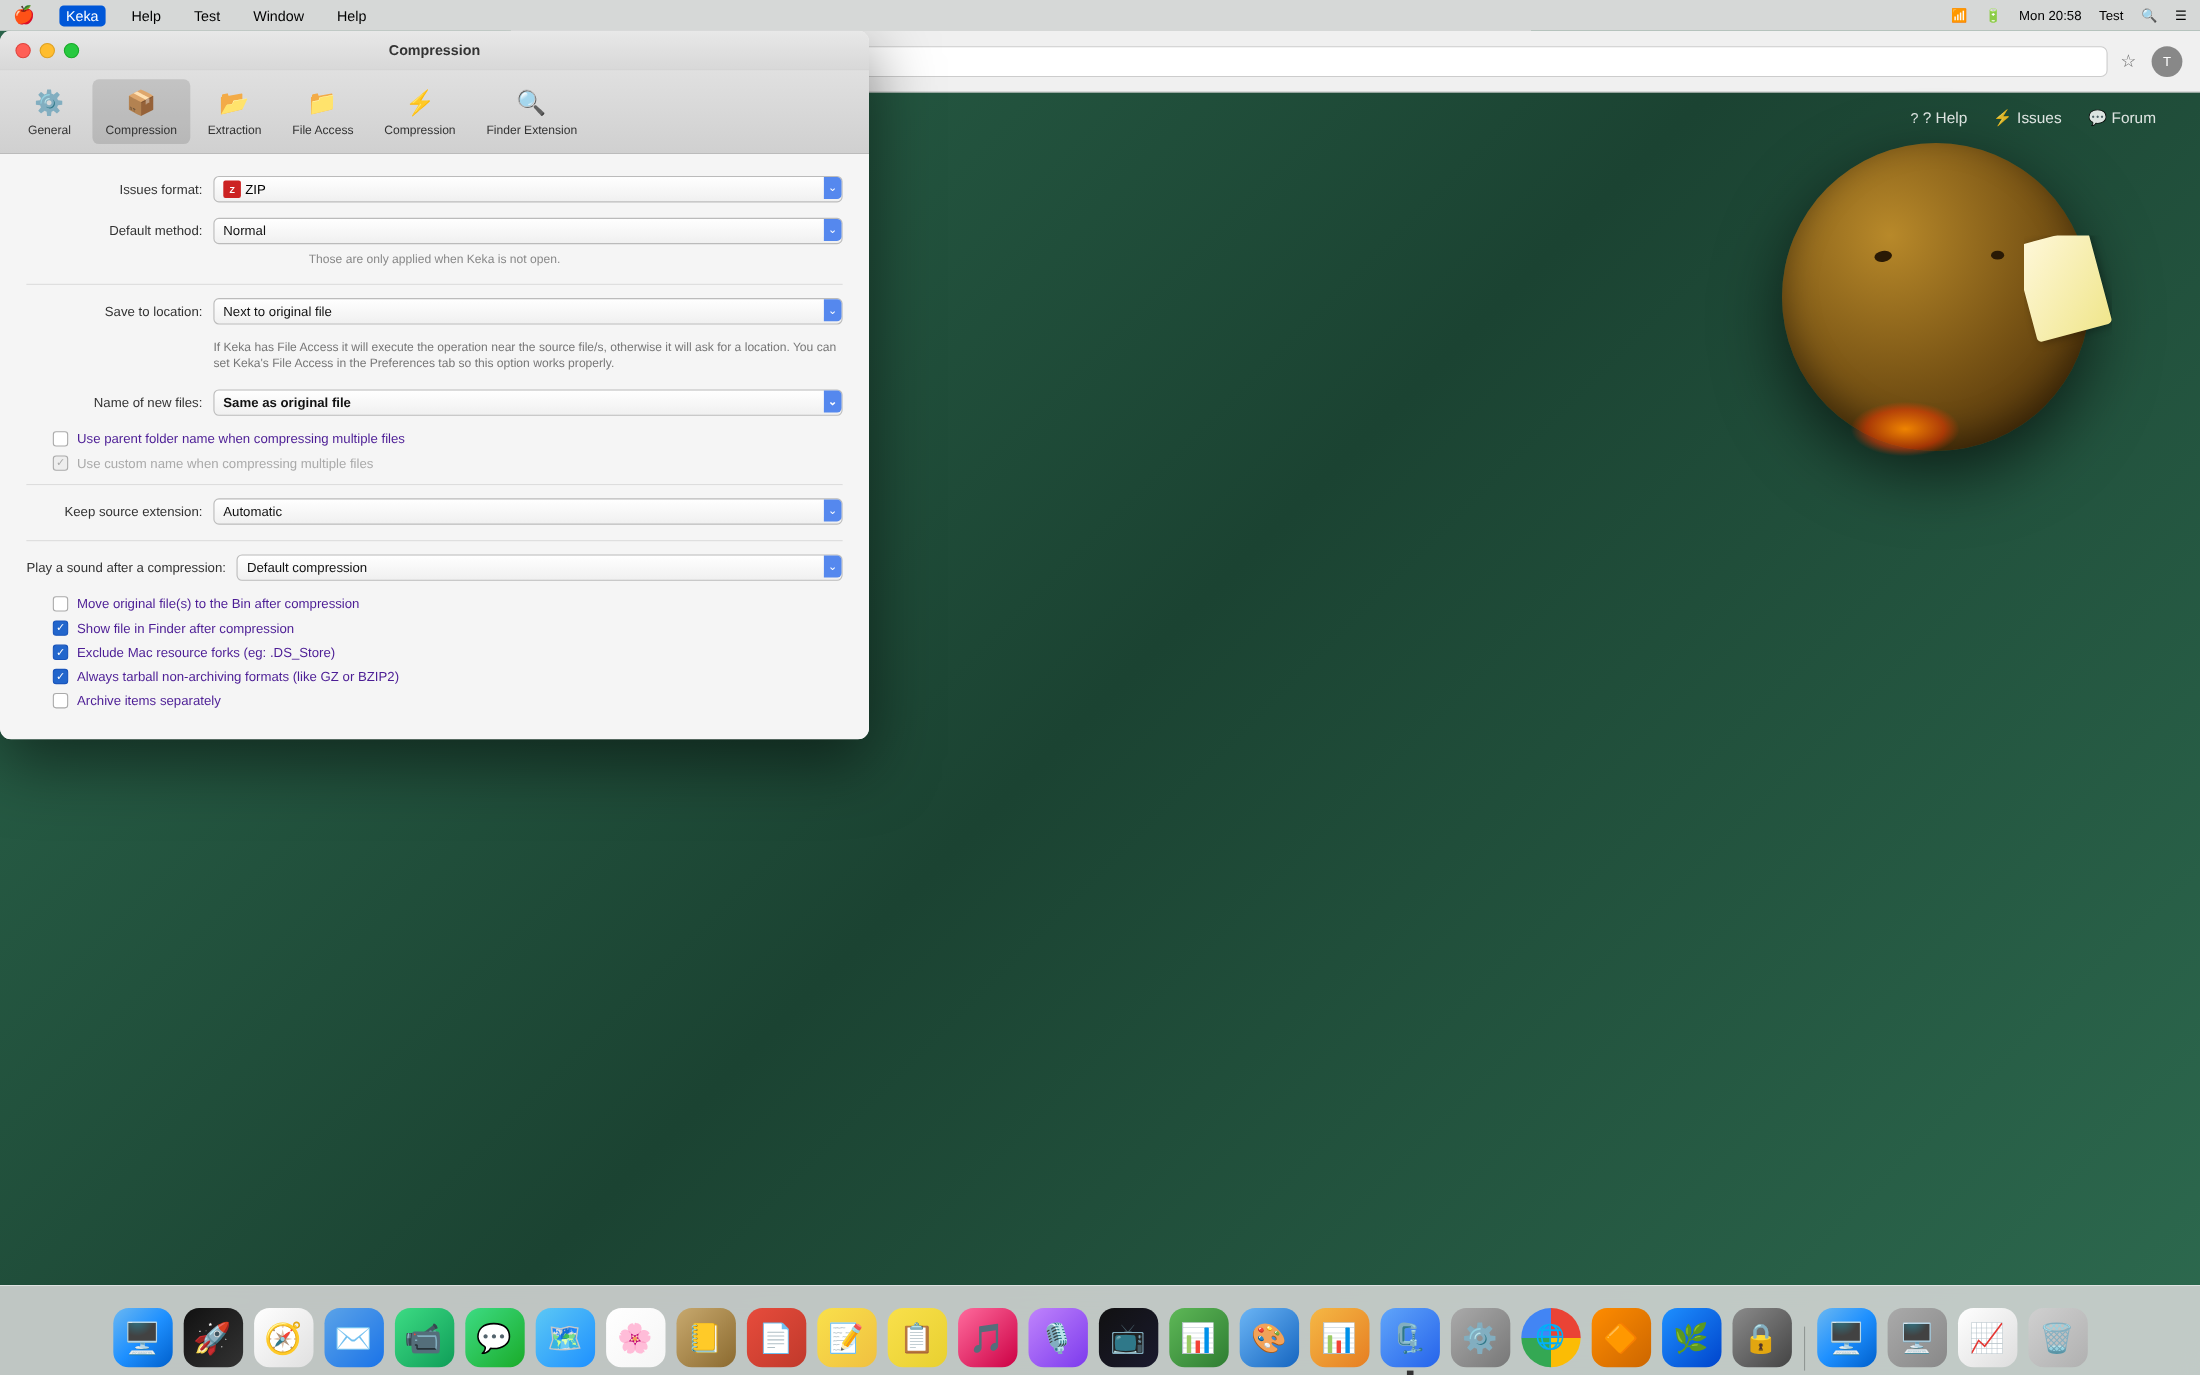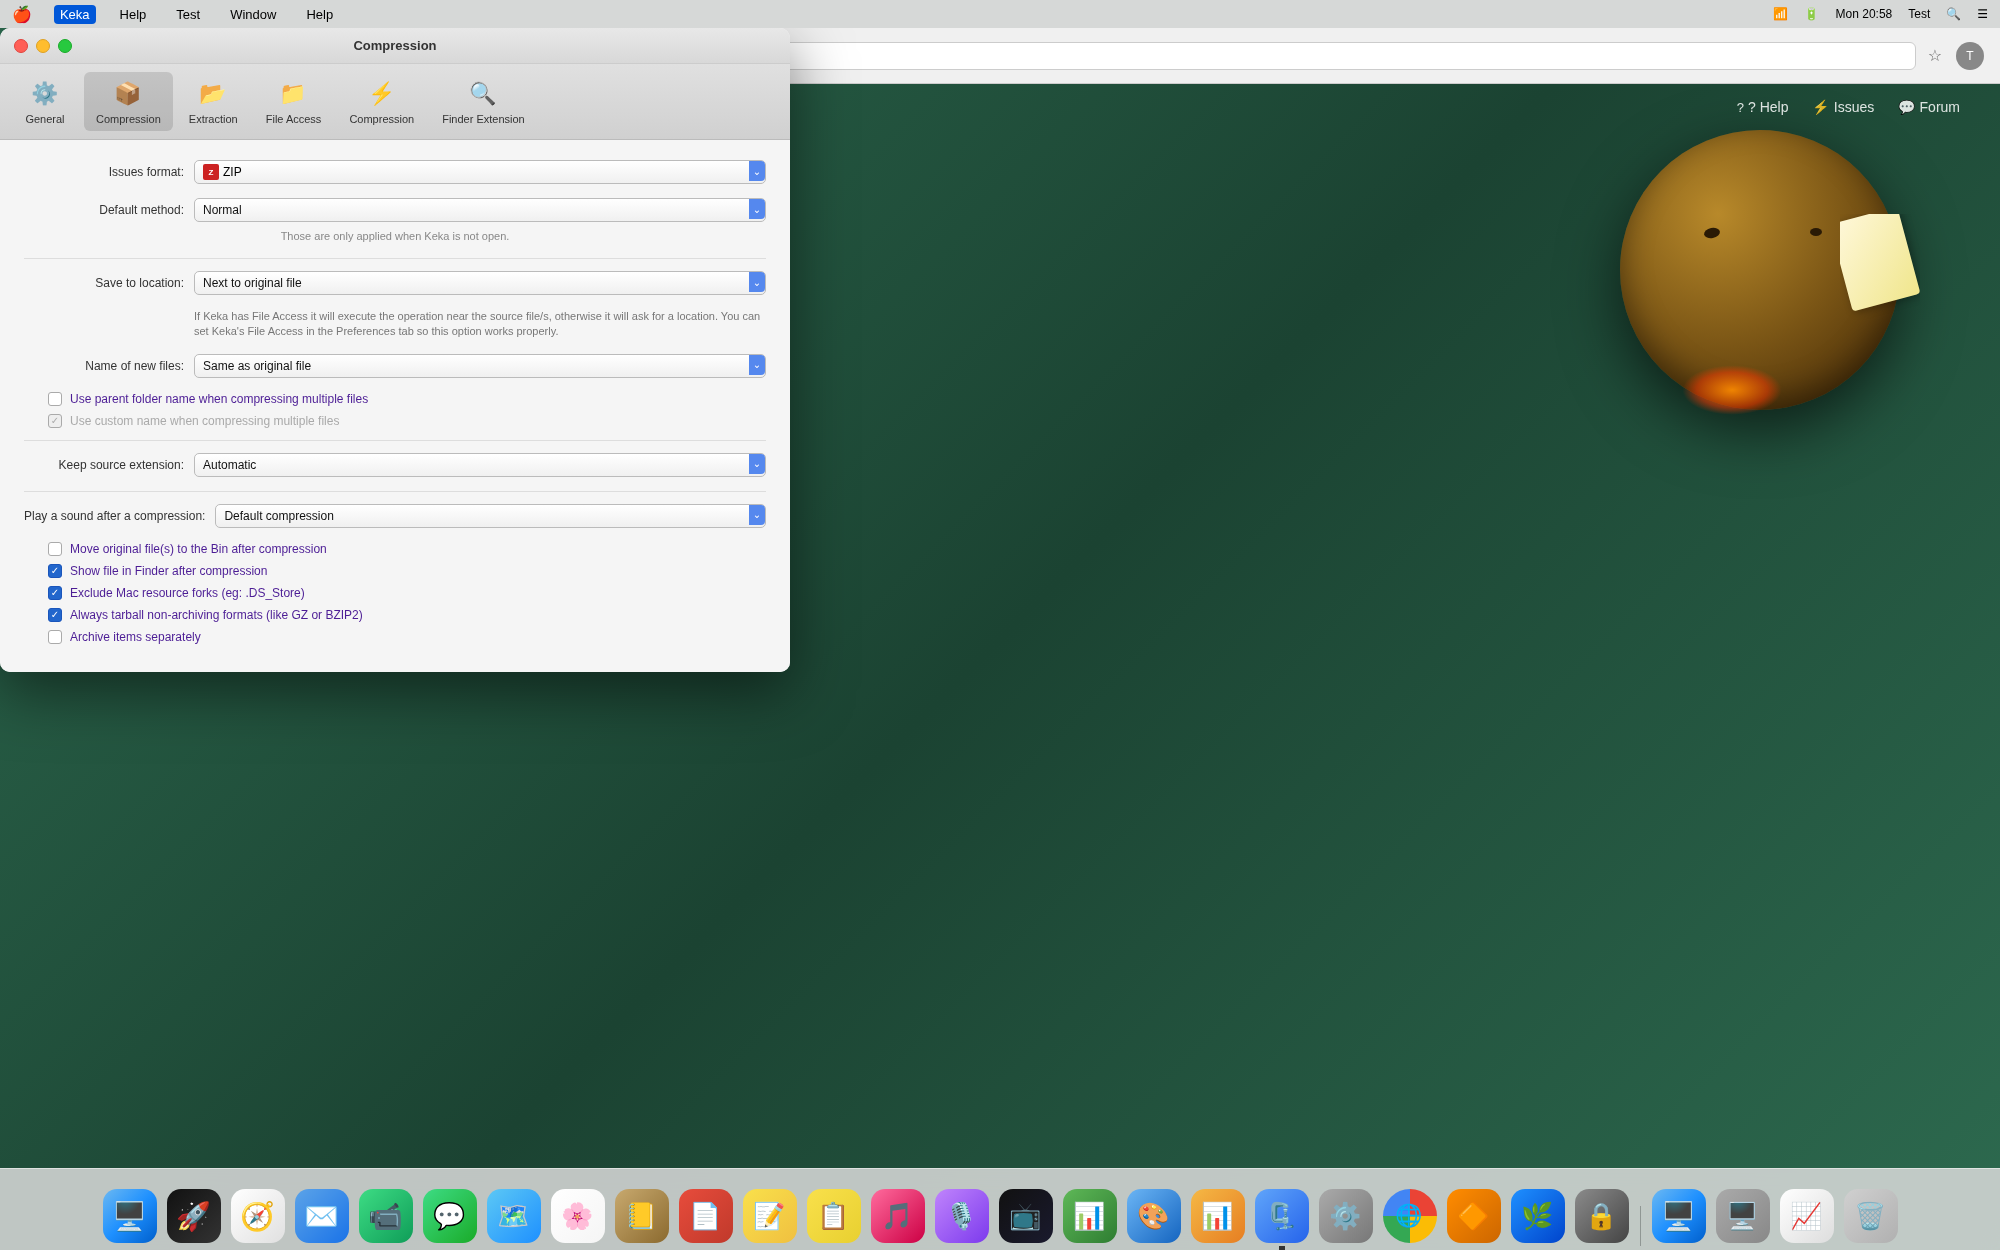--- a/index.html
+++ b/index.html
@@ -473,21 +473,21 @@
       <div class="form-select" style="position:relative; padding-right:20px;">
         <span class="form-select-text">Next to original file</span>
         <div class="select-arrow">⌄</div>
       </div>
     </div>
 
     <p class="file-access-note">If Keka has File Access it will execute the operation near the source file/s, otherwise it will ask for a location. You can set Keka's File Access in the Preferences tab so this option works properly.</p>
 
     <div class="form-row">
       <span class="form-label">Name of new files:</span>
-      <div class="form-select" style="position:relative; padding-right:32px;">
+      <div class="form-select" style="position:relative; padding-right:32px;font-weight:bold;">
         <span class="form-select-text">Same as original file</span>
         <div class="select-arrow">⌄</div>
       </div>
     </div>
 
     <div class="checkbox-row">
       <div class="checkbox"></div>
       <span class="checkbox-label">Use parent folder name when compressing multiple files</span>
     </div>
 

